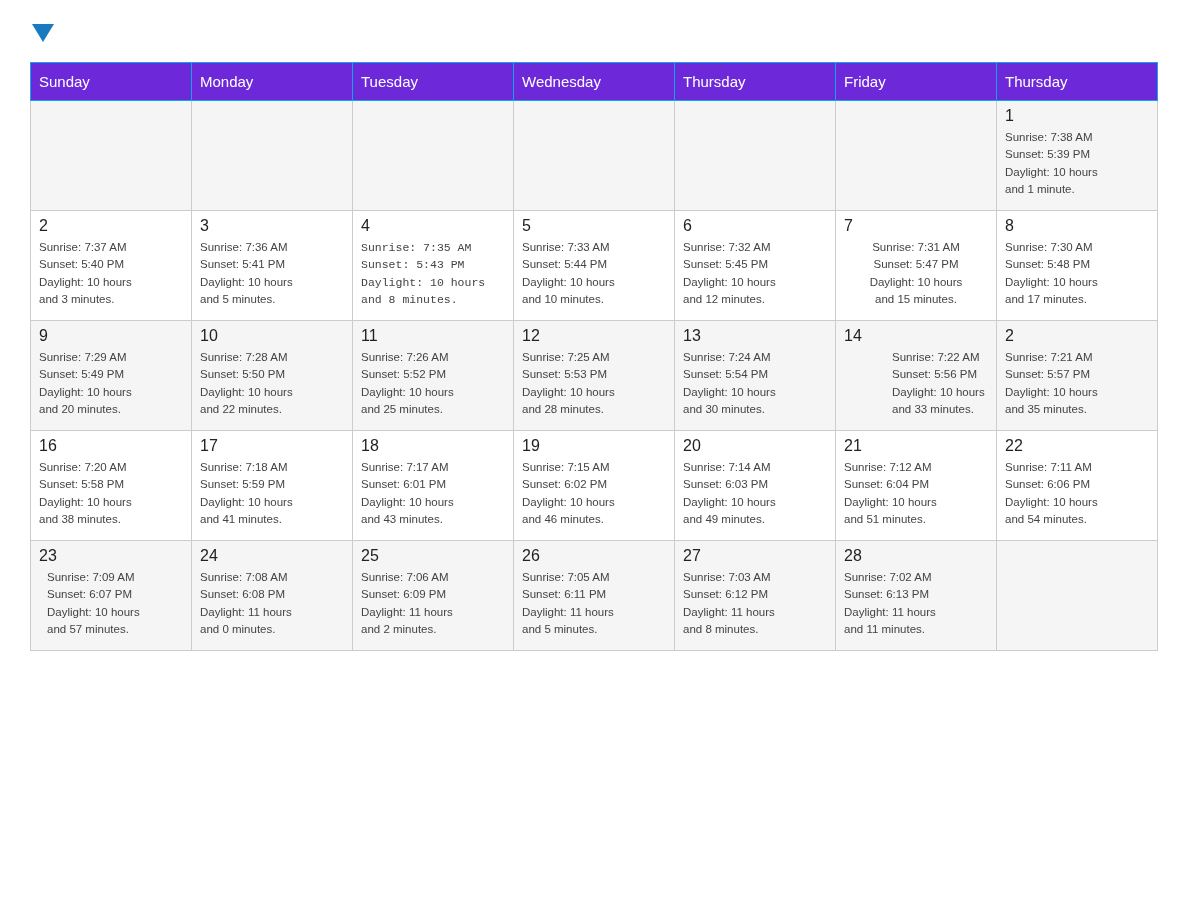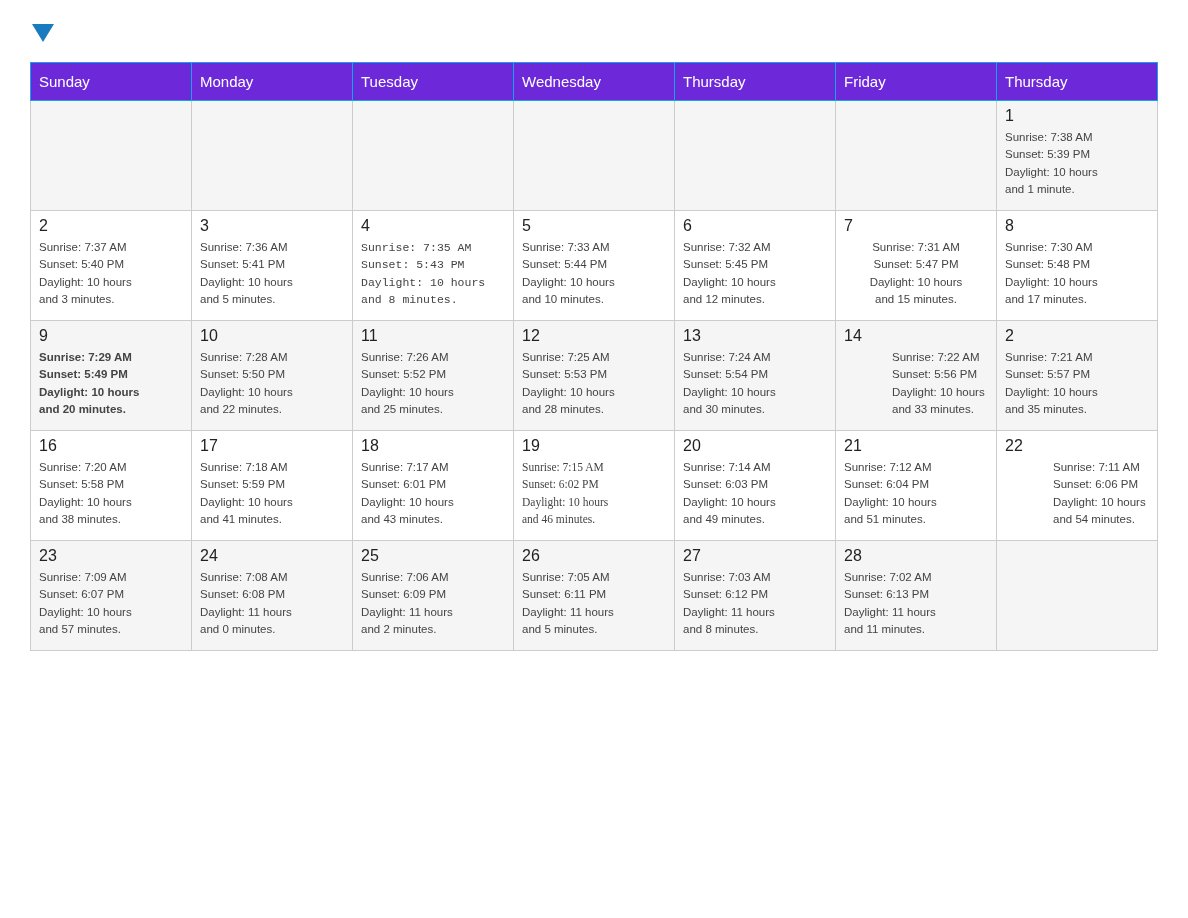--- a/index.html
+++ b/index.html
@@ -188,21 +188,21 @@
           <span class="day-number">8</span>
           <div class="day-info" style="white-space: pre-line;">Sunrise: 7:30 AM
 Sunset: 5:48 PM
 Daylight: 10 hours
 and 17 minutes.</div>
         </td>
       </tr>
       <tr>
         <td>
           <span class="day-number">9</span>
-          <div class="day-info" style="white-space: pre-line; font-weight: bold;">Sunrise: 7:29 AM
+          <div class="day-info" style="white-space: pre-line;">Sunrise: 7:29 AM
 Sunset: 5:49 PM
 Daylight: 10 hours
 and 20 minutes.</div>
         </td>
         <td>
           <span class="day-number">10</span>
           <div class="day-info" style="white-space: pre-line;">Sunrise: 7:28 AM
 Sunset: 5:50 PM
 Daylight: 10 hours
 and 22 minutes.</div>
@@ -260,51 +260,51 @@
         </td>
         <td>
           <span class="day-number">18</span>
           <div class="day-info" style="white-space: pre-line;">Sunrise: 7:17 AM
 Sunset: 6:01 PM
 Daylight: 10 hours
 and 43 minutes.</div>
         </td>
         <td>
           <span class="day-number">19</span>
-          <div class="day-info" style="white-space: pre-line; font-family: Liberation Serif, serif;">Sunrise: 7:15 AM
+          <div class="day-info" style="white-space: pre-line;">Sunrise: 7:15 AM
 Sunset: 6:02 PM
 Daylight: 10 hours
 and 46 minutes.</div>
         </td>
         <td>
           <span class="day-number">20</span>
           <div class="day-info" style="white-space: pre-line;">Sunrise: 7:14 AM
 Sunset: 6:03 PM
 Daylight: 10 hours
 and 49 minutes.</div>
         </td>
         <td>
           <span class="day-number">21</span>
           <div class="day-info" style="white-space: pre-line;">Sunrise: 7:12 AM
 Sunset: 6:04 PM
 Daylight: 10 hours
 and 51 minutes.</div>
         </td>
         <td>
           <span class="day-number">22</span>
-          <div class="day-info" style="white-space: pre-line; margin-left: 48px;">Sunrise: 7:11 AM
+          <div class="day-info" style="white-space: pre-line;">Sunrise: 7:11 AM
 Sunset: 6:06 PM
 Daylight: 10 hours
 and 54 minutes.</div>
         </td>
       </tr>
       <tr>
         <td>
           <span class="day-number">23</span>
-          <div class="day-info" style="white-space: pre-line;">Sunrise: 7:09 AM
+          <div class="day-info" style="white-space: pre-line; margin-left: 8px;">Sunrise: 7:09 AM
 Sunset: 6:07 PM
 Daylight: 10 hours
 and 57 minutes.</div>
         </td>
         <td>
           <span class="day-number">24</span>
           <div class="day-info" style="white-space: pre-line;">Sunrise: 7:08 AM
 Sunset: 6:08 PM
 Daylight: 11 hours
 and 0 minutes.</div>

